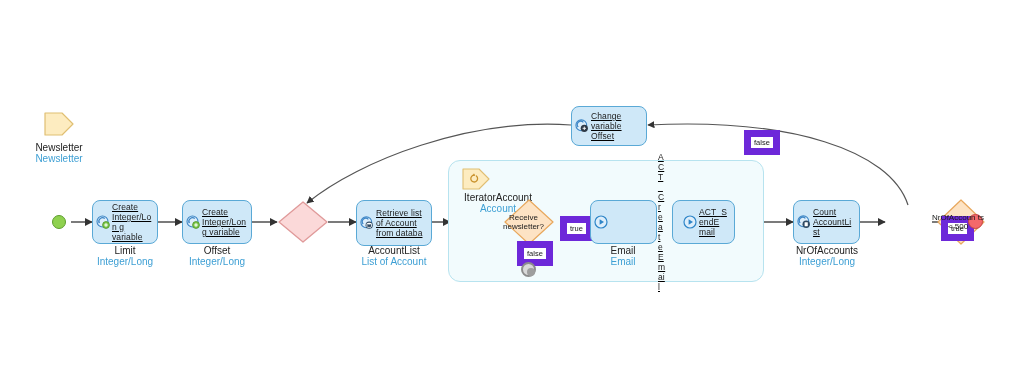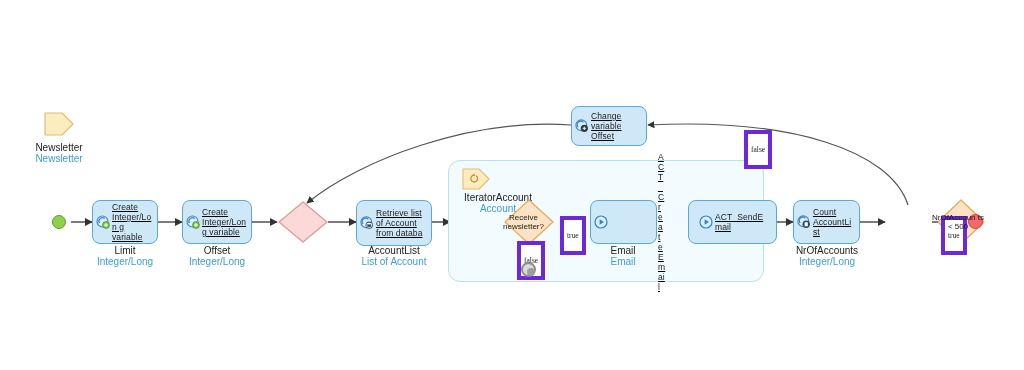--- a/index.html
+++ b/index.html
@@ -105,27 +105,26 @@
     line-height: 9.5px;
     text-align: center;
     color: #1a1a1a;
     width: 100%;
   }
 
   
   .chip {
     position: absolute;
     background: #ffffff;
-    border: 4px solid #6d28d9;
+    border: 7px solid #6d28d9;
     font-size: 7.5px;
     line-height: 9px;
     color: #1a1a1a;
-    padding: 11px 3px;
+    padding: 1px 3px;
     white-space: nowrap;
-    font-family: Liberation Serif, serif;
   }
 
   
   .loop-box {
     position: absolute;
     background: #f2fbfd;
     border: 1.5px solid #b7e3ef;
     border-radius: 12px;
   }
 
@@ -285,21 +284,21 @@
         <path d="M5.6 4.3 L10 7 L5.6 9.7 Z" fill="#2f86c8"></path>
       </svg>
     </span>
     <span class="task-label">ACT_Create Email</span>
   </div>
   <div class="caption" style="left:578px; top:245px; width:90px;">
     <span>Email</span>
     <span class="sub">Email</span>
   </div>
 
-  <div class="node task" style="left:688px; top:200px; width:89px; height:44px;padding-left:10px;">
+  <div class="node task" style="left:672px; top:200px; width:63px; height:44px;padding-left:10px;">
     <span class="task-icon">
       <svg width="14" height="14" viewBox="0 0 14 14" xmlns="http://www.w3.org/2000/svg">
         <circle cx="7" cy="7" r="6" fill="#ddeefb" stroke="#2f86c8" stroke-width="1.2"></circle>
         <path d="M5.6 4.3 L10 7 L5.6 9.7 Z" fill="#2f86c8"></path>
       </svg>
     </span>
     <span class="task-label">ACT_SendE mail</span>
   </div>
 
   <div class="node task" style="left:793px; top:200px; width:67px; height:44px;">

